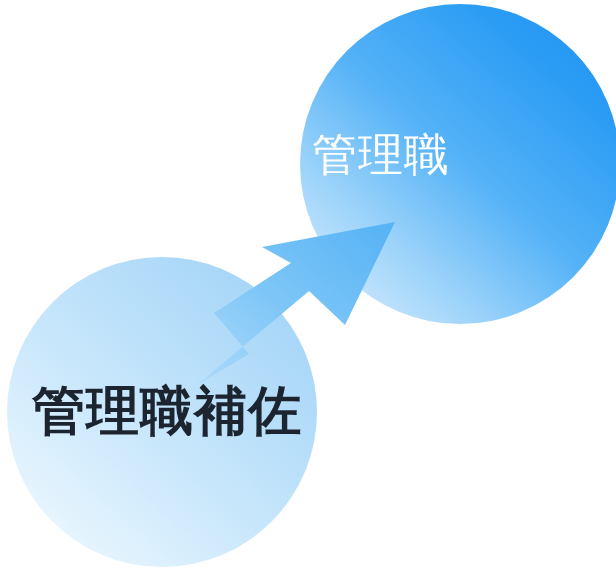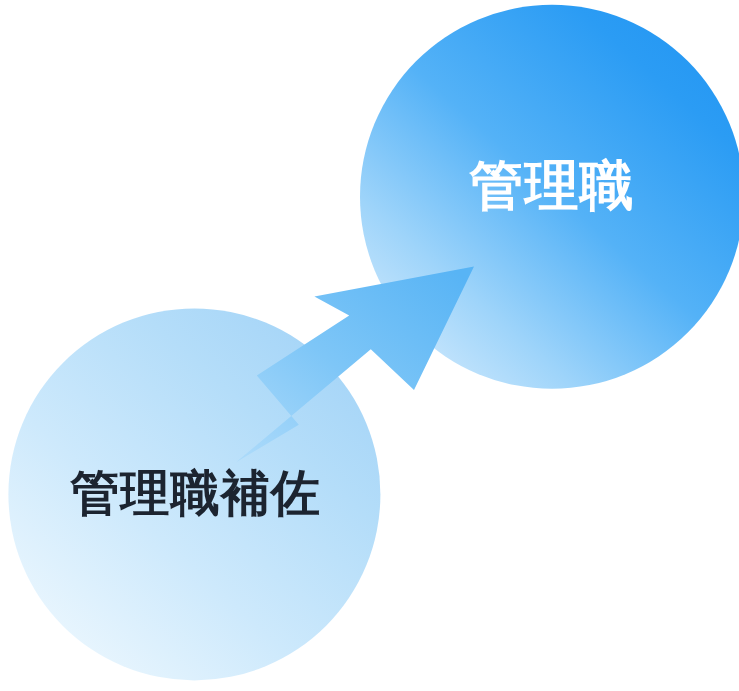--- a/index.html
+++ b/index.html
@@ -29,35 +29,35 @@
     height: 576px;
     display: block;
   }
   .node-label {
     position: absolute;
     white-space: nowrap;
     letter-spacing: 0.02em;
     user-select: none;
   }
   #label-target {
-    left: 330px;
+    left: 312px;
     top: 129px;
     width: 260px;
-    text-align: center;
+    text-align: left;
     font-size: 45px;
     line-height: 52px;
-    font-weight: 700;
+    font-weight: 400;
     color: #ffffff;
   }
   #label-source {
     left: 32px;
     top: 386px;
     width: 262px;
     text-align: center;
-    font-size: 41px;
+    font-size: 53px;
     line-height: 50px;
     font-weight: 700;
     color: #1c2430;
   }
 </style>
 </head>
 <body>
 
 <div id="stage">
 

